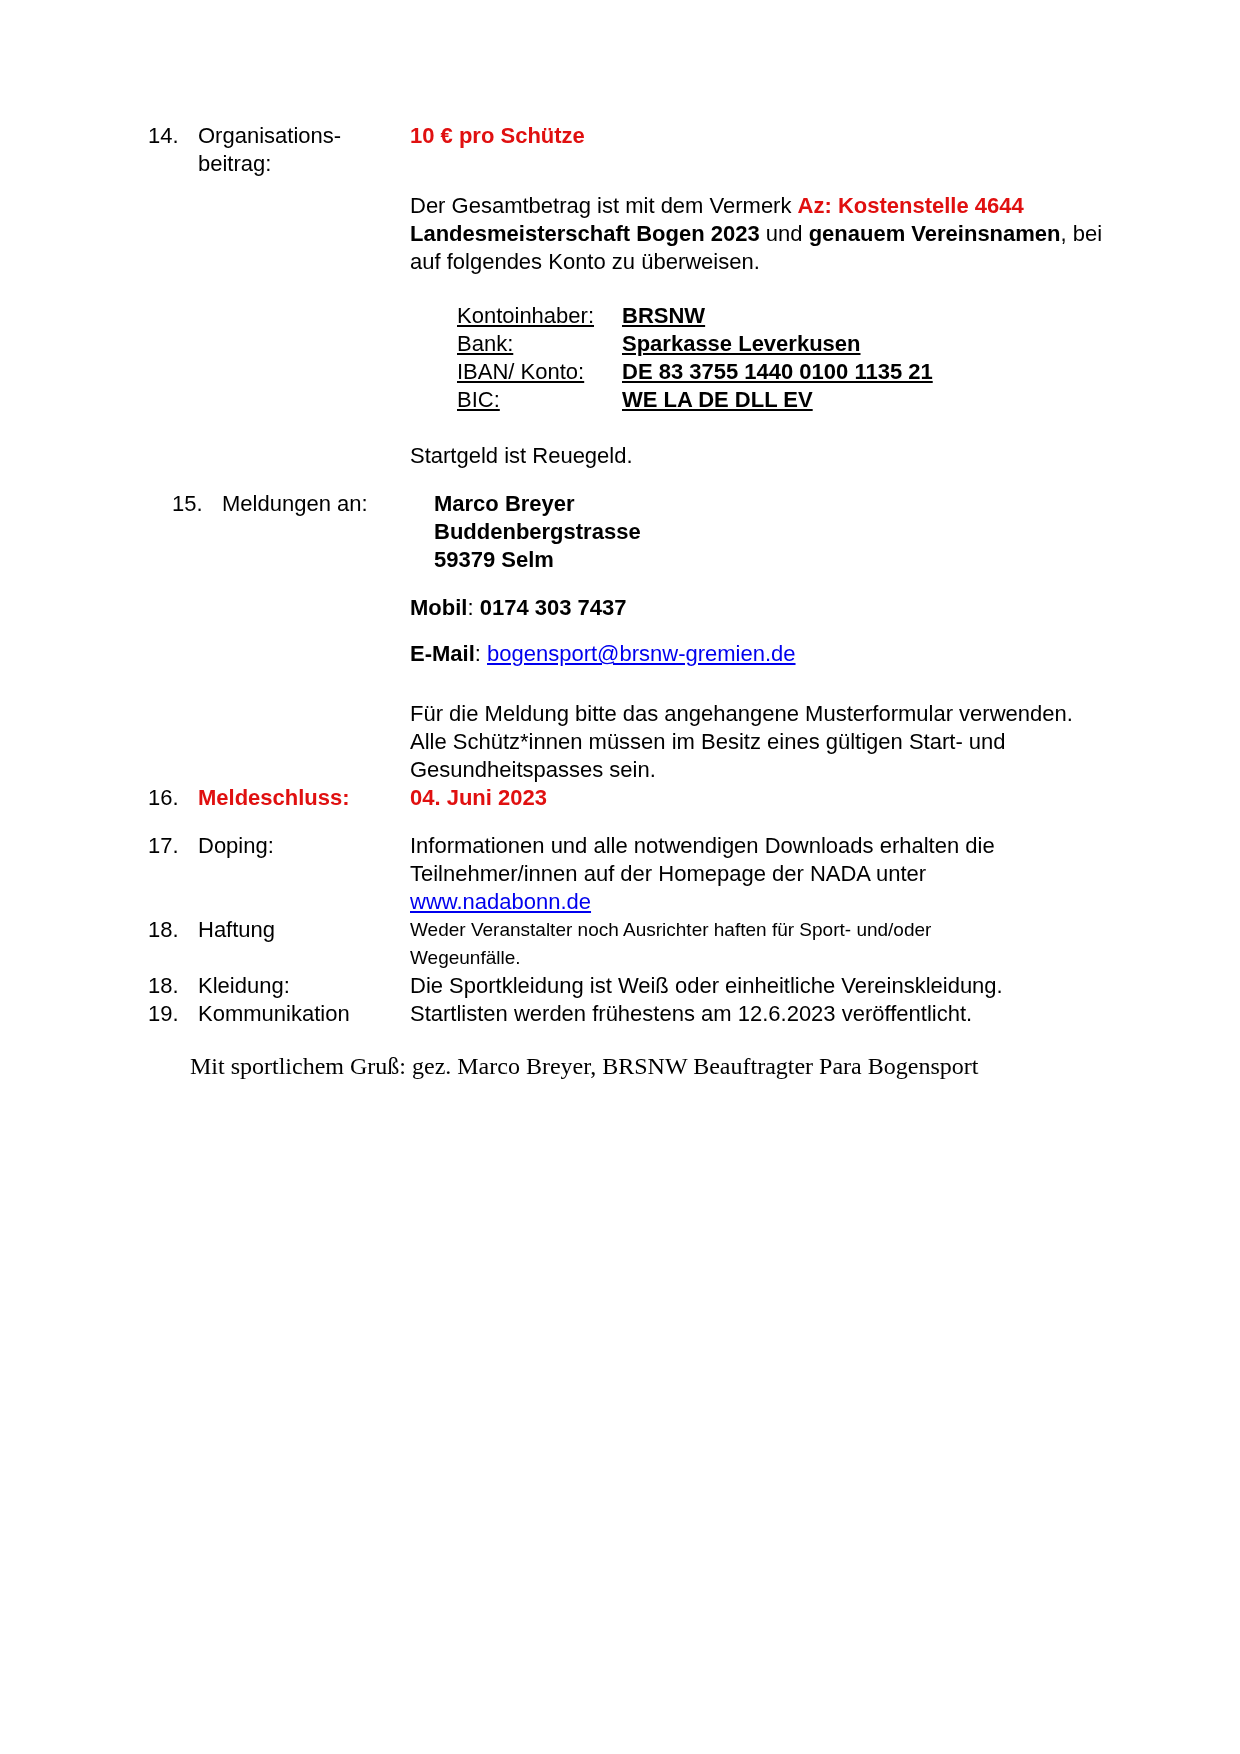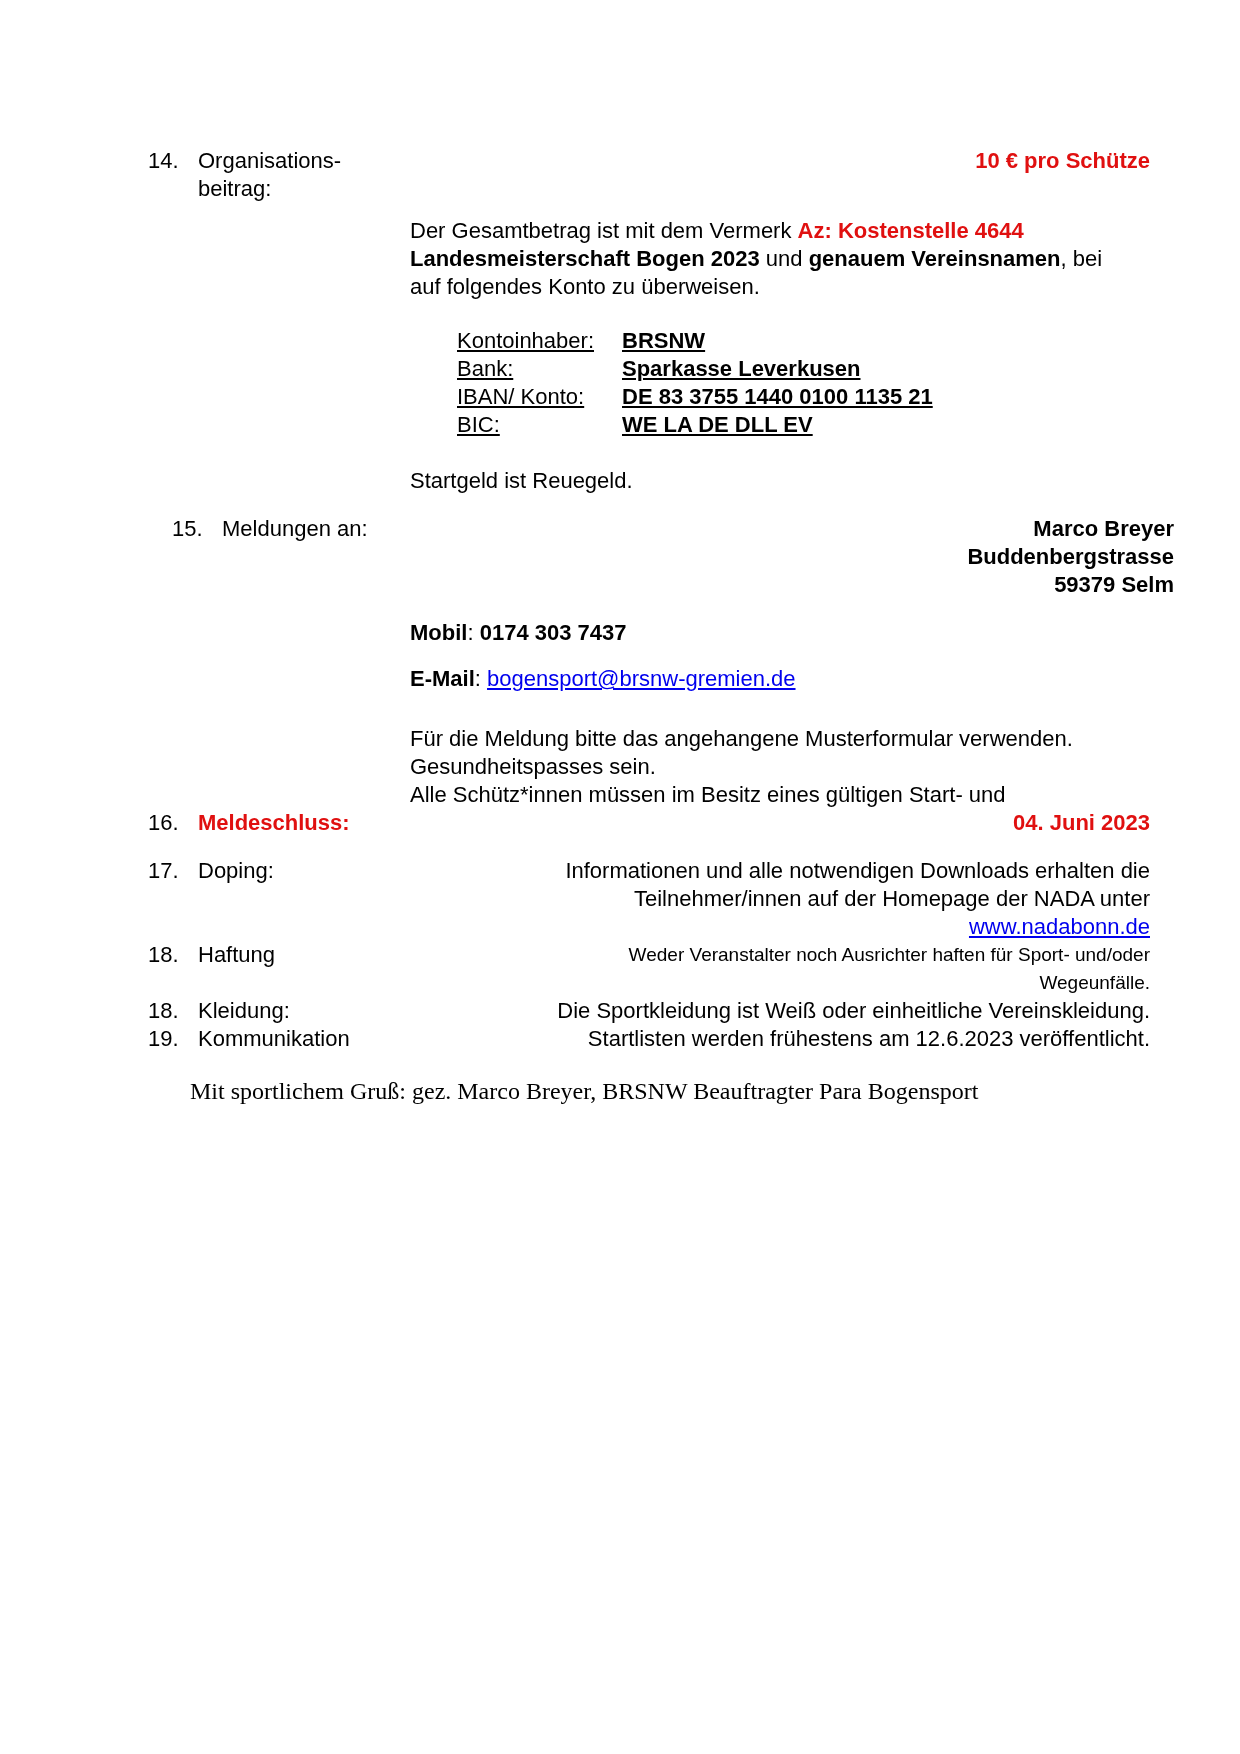--- a/index.html
+++ b/index.html
@@ -7,25 +7,25 @@
     position:relative;
     width:1240px;
     height:1754px;
     background:#ffffff;
     color:#000000;
     font-family:"Liberation Sans", sans-serif;
     font-size:22px;
     line-height:28px;
     overflow:hidden;
   }
-  .content{position:absolute;top:147px;left:0;width:1240px;}
+  .content{position:absolute;top:122px;left:0;width:1240px;}
   .row{display:flex;align-items:flex-start;}
   .col-num{flex:0 0 auto;width:50px;margin-left:148px;}
   .col-label{flex:0 0 auto;width:212px;}
-  .col-content{flex:0 0 auto;width:740px;text-align:right;}
+  .col-content{flex:0 0 auto;width:740px;}
   .bold{font-weight:bold;}
   .red{color:#e01010;font-weight:bold;}
   .link{color:#0000ee;text-decoration:underline;cursor:pointer;}
   .indent-content{margin-left:410px;width:740px;}
   .bank-block{margin-left:457px;margin-top:26px;text-decoration:underline;}
   .bank-row{display:flex;}
   .bank-label{flex:0 0 auto;width:165px;}
   .bank-value{font-weight:bold;}
   .payment-para{margin-top:14px;}
   .startgeld{margin-top:28px;}
@@ -95,22 +95,22 @@
     <div class="indent-content mobil-line">
       <span class="bold">Mobil</span><span>: </span><span class="bold">0174 303 7437</span>
     </div>
 
     <div class="indent-content email-line">
       <span class="bold">E-Mail</span><span>: </span><a class="link">bogensport@brsnw-gremien.de</a>
     </div>
 
     <div class="indent-content meldung-para">
       <div>Für die Meldung bitte das angehangene Musterformular verwenden.</div>
+      <div>Alle Schütz*innen müssen im Besitz eines gültigen Start-  und</div>
       <div>Gesundheitspasses sein.</div>
-      <div>Alle Schütz*innen müssen im Besitz eines gültigen Start-  und</div>
     </div>
 
     <div class="row">
       <div class="col-num">16.</div>
       <div class="col-label red">Meldeschluss:</div>
       <div class="col-content">
         <span class="red">04. Juni 2023</span>
       </div>
     </div>
 

